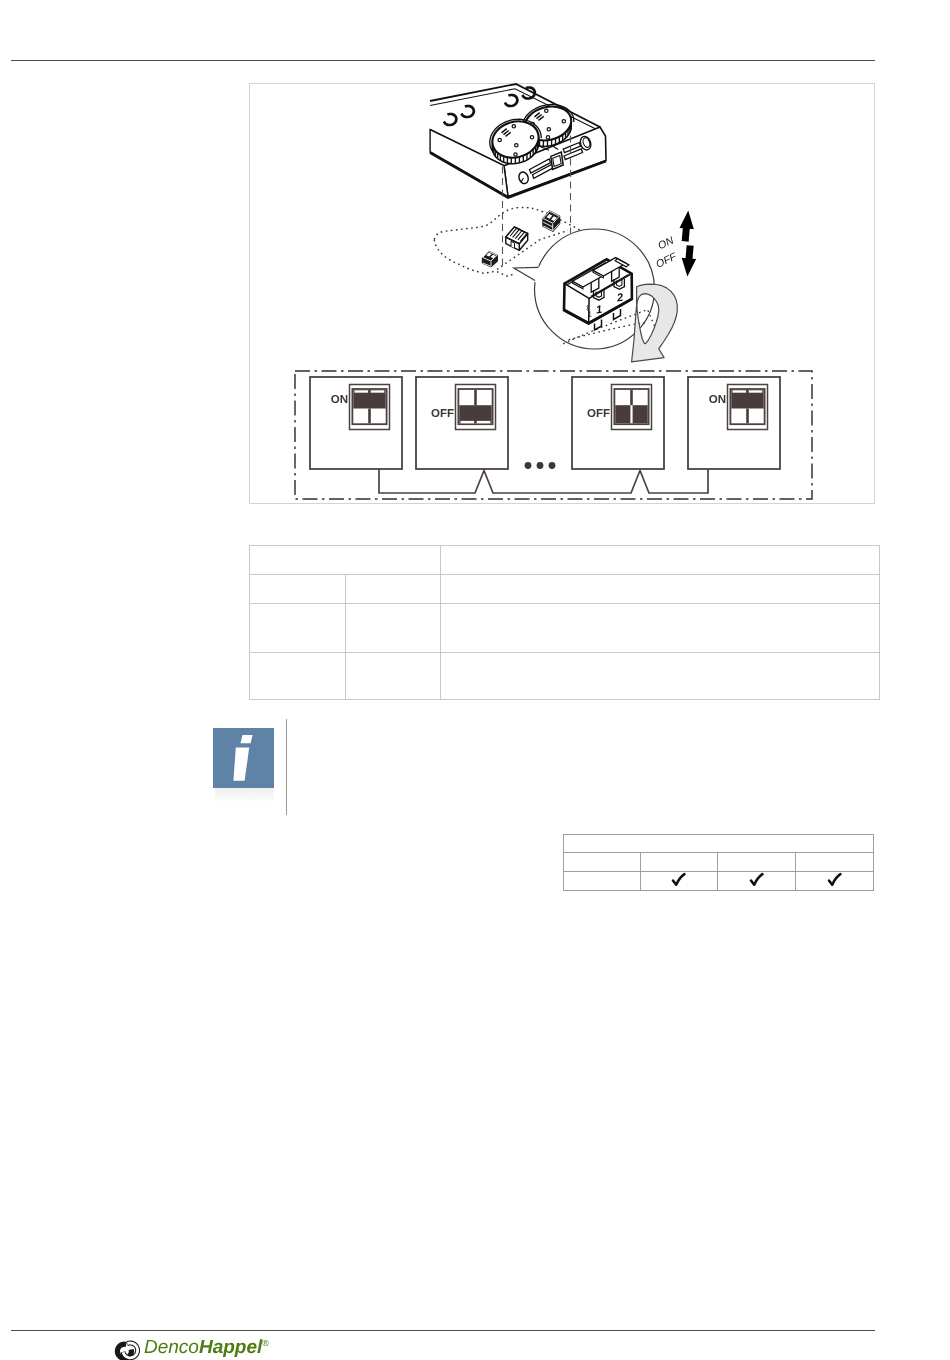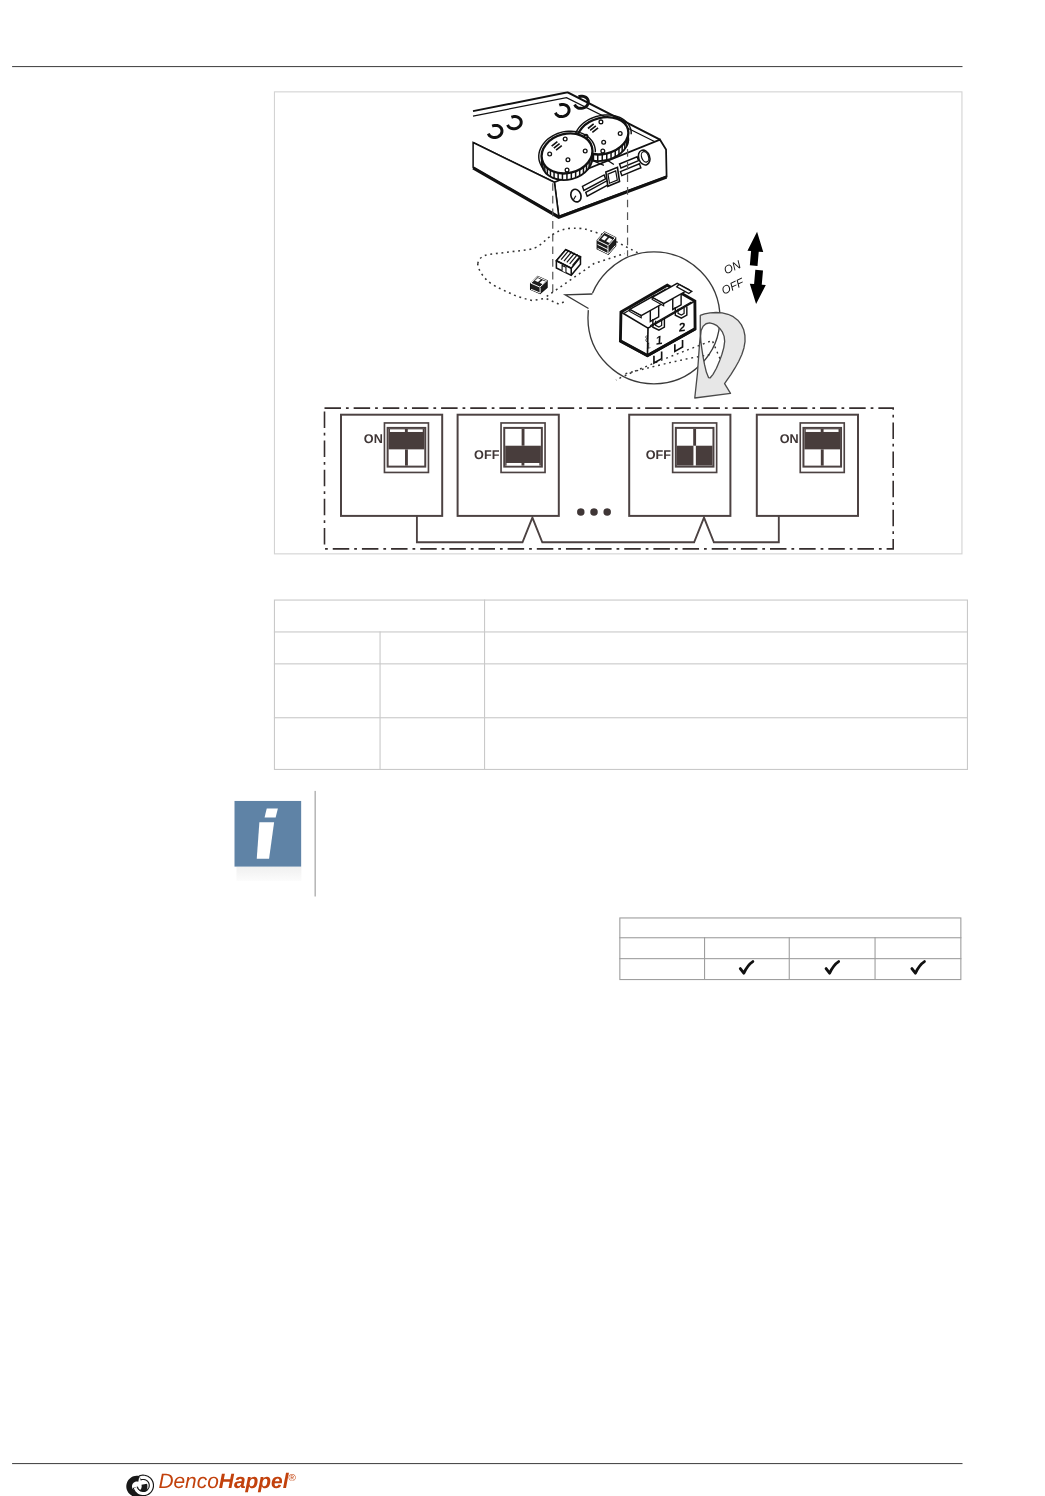--- a/index.html
+++ b/index.html
@@ -332,14 +332,14 @@
 
 <div class="abs" style="left:11px;top:1330px;width:864px;height:1px;background:#4c4c4c"></div>
 
 <div class="abs" style="left:114px;top:1337px;width:220px;height:23px;">
 <svg class="abs" style="left:0;top:1px" width="26" height="25" viewBox="0 0 26 25">
 <path d="M17.16,11.39 L17.35,12.39 L17.40,13.40 L17.29,14.42 L17.04,15.40 L16.66,16.34 L16.13,17.22 L15.49,18.00 L14.74,18.69 L13.90,19.26 L12.98,19.71 L12.01,20.01 L11.01,20.17 L9.99,20.19 L8.98,20.06 L8.01,19.78 L7.08,19.36 L6.22,18.81 L5.45,18.15 L4.79,17.38 L4.24,16.52 L3.82,15.59 L3.54,14.62 L3.41,13.61 L3.43,12.59 L3.59,11.59 L3.89,10.62 L4.34,9.70 L4.91,8.86 L5.60,8.11 L6.38,7.47 L7.26,6.94 L8.20,6.56 L9.18,6.31 L10.20,6.20 L11.21,6.25 L12.21,6.44" fill="none" stroke="#181818" stroke-width="5.2"></path>
 <path d="M4.6,19.2 L12.4,19.2 L12.4,22.3 L6.4,22.3 Z" fill="#181818"></path>
 <path d="M13.07,5.69 L14.02,5.33 L15.01,5.10 L16.02,5.00 L17.03,5.05 L18.03,5.23 L18.99,5.55 L19.90,5.99 L20.74,6.56 L21.50,7.24 L22.16,8.01 L22.70,8.87 L23.12,9.79 L23.42,10.76 L23.57,11.76 L23.59,12.78 L23.47,13.78 L23.21,14.77 L22.82,15.70 L22.31,16.58 L21.68,17.37 L20.95,18.08 L20.13,18.67 L19.23,19.15 L18.28,19.50 L17.29,19.72 L16.28,19.80 L15.27,19.74 L14.27,19.54 L13.31,19.21 L12.41,18.75 L11.57,18.18 L10.83,17.49 L10.18,16.71 L9.65,15.84 L9.24,14.91 L8.96,13.94" fill="none" stroke="#181818" stroke-width="4.9"></path>
 <path d="M13.43,5.54 L14.37,5.23 L15.35,5.05 L16.34,5.00 L17.33,5.09 L18.30,5.30 L19.23,5.65 L20.11,6.11 L20.91,6.69 L21.63,7.38 L22.26,8.15 L22.77,9.00 L23.17,9.91 L23.44,10.86 L23.58,11.85 L23.59,12.84 L23.46,13.83 L23.20,14.79 L22.82,15.70 L22.32,16.56 L21.71,17.34 L21.00,18.03 L20.20,18.63 L19.33,19.11 L18.40,19.46 L17.44,19.70 L16.45,19.80 L15.46,19.76 L14.48,19.60 L13.53,19.30 L12.63,18.88 L11.80,18.35 L11.04,17.70 L10.38,16.96 L9.82,16.14 L9.37,15.26 L9.05,14.32" fill="none" stroke="#fff" stroke-width="2.8"></path>
 </svg>
-<div class="abs" style="left:30px;top:0px;font-style:italic;font-size:19px;color:#c2410c;white-space:nowrap">Denco<b>Happel</b><span style="font-size:9px;vertical-align:7px;font-style:normal">®</span></div>
+<div class="abs" style="left:30px;top:0px;font-style:italic;font-size:19px;color:#4d7c0f;white-space:nowrap">Denco<b>Happel</b><span style="font-size:9px;vertical-align:7px;font-style:normal">®</span></div>
 </div>
 
 </body></html>

